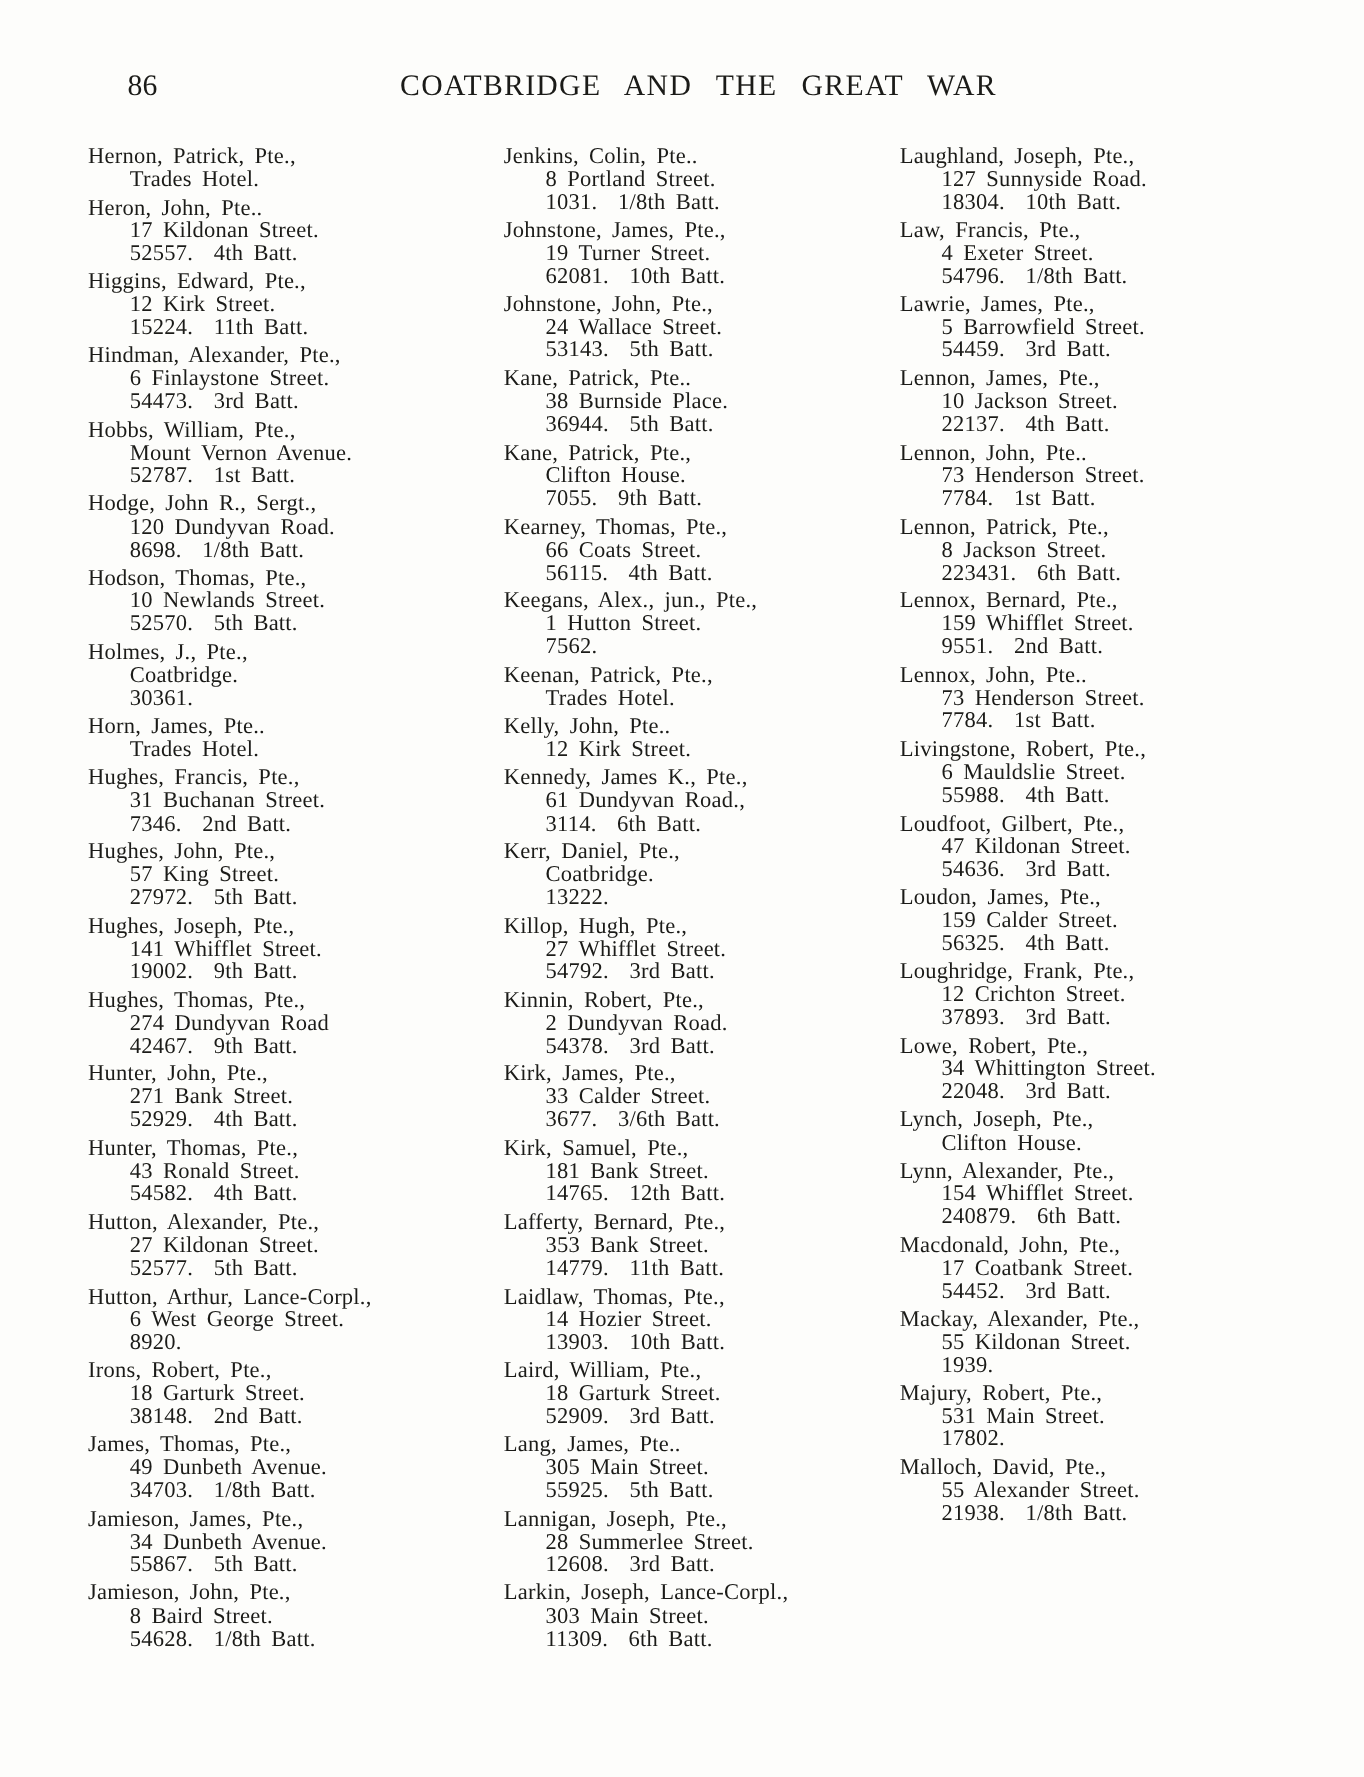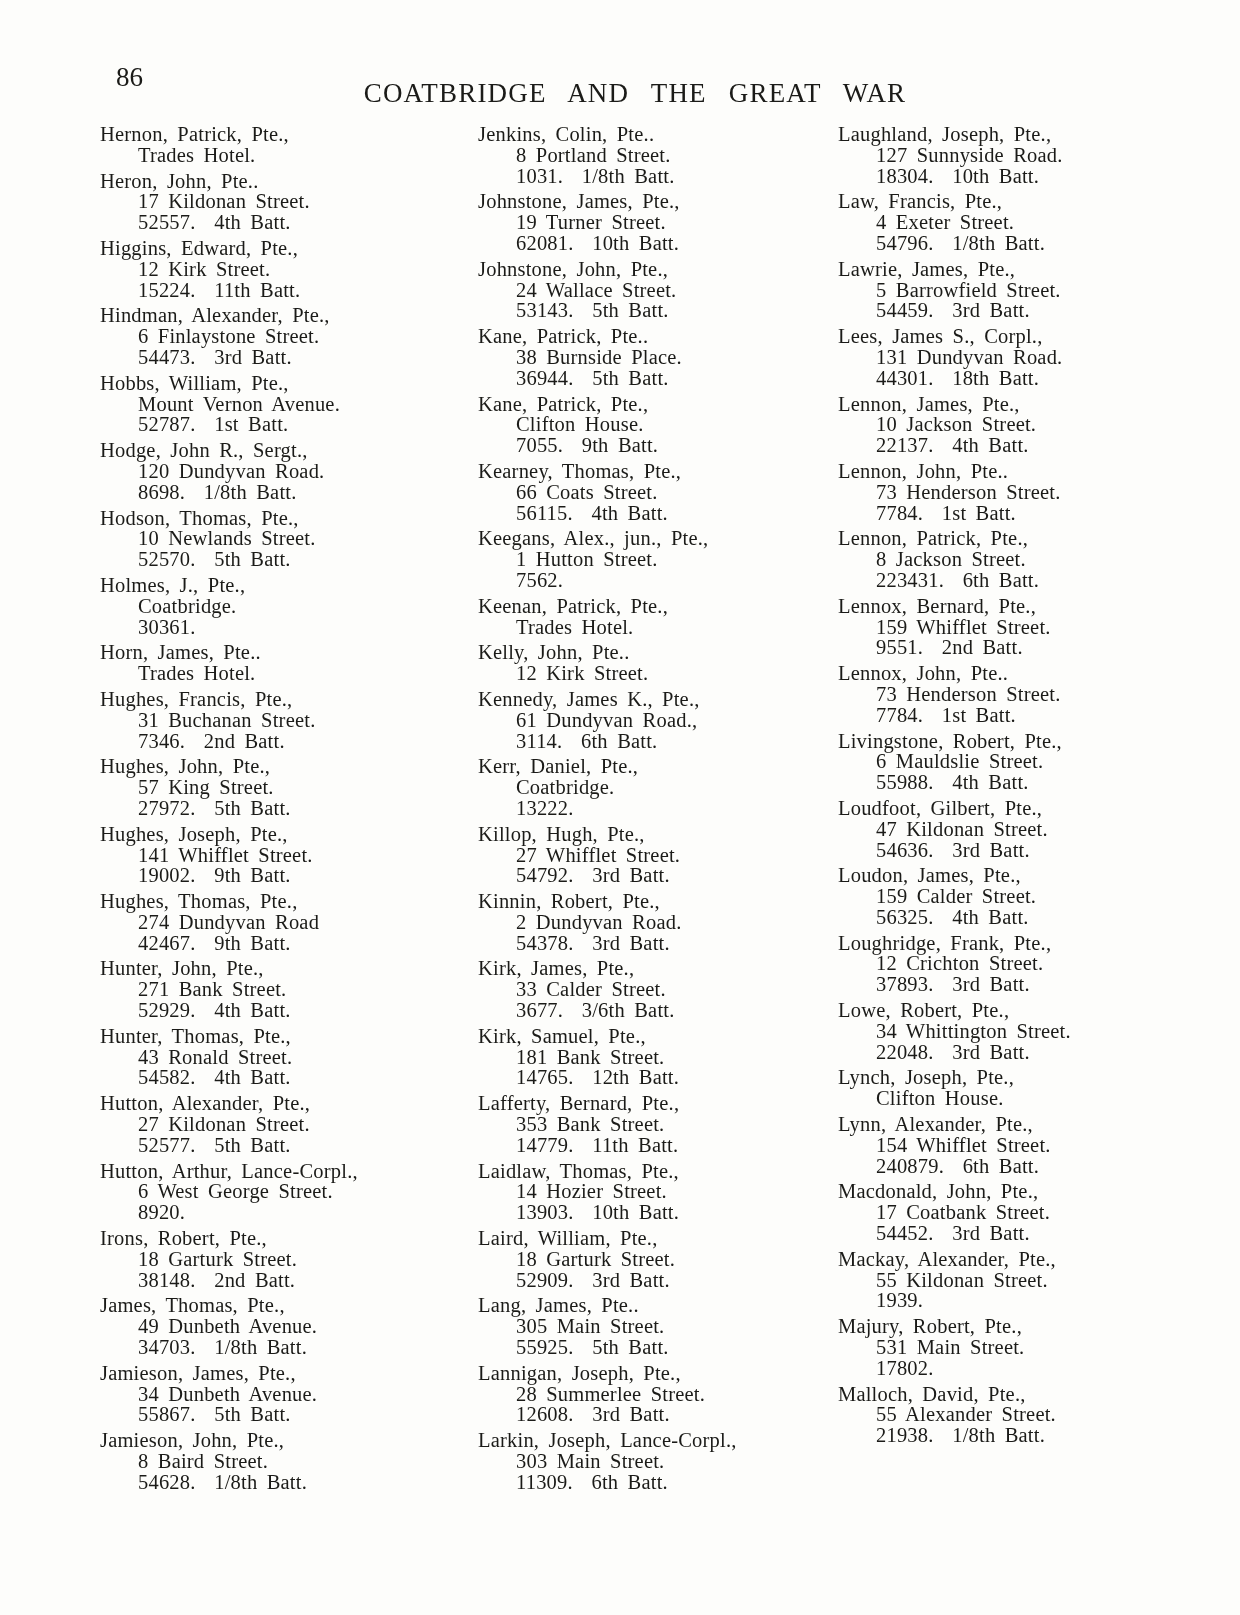--- a/index.html
+++ b/index.html
@@ -19,36 +19,36 @@
     padding-top: 62px;
   }
   .page-number {
     position: absolute;
     left: 116px;
     top: 62px;
     font-size: 27px;
     line-height: 30px;
   }
   .page-title {
-    margin: 16px;
+    margin: 0;
     text-align: center;
     font-size: 27px;
     line-height: 30px;
     font-weight: normal;
     letter-spacing: 1.2px;
     word-spacing: 14px;
     padding-left: 30px;
   }
   .columns {
     display: grid;
     grid-template-columns: 378px 360px auto;
     align-items: start;
-    padding-left: 100px;
+    padding-left: 80px;
     padding-right: 72px;
-    margin-top: 16px;
+    margin-top: 40px;
   }
   .entry {
     margin-bottom: 5px;
   }
   .line {
     font-size: 20.5px;
     line-height: 20.8px;
     white-space: pre-wrap;
     letter-spacing: 0.2px;
     word-spacing: 4px;
@@ -286,25 +286,20 @@
         <div class="line l-name">Law, Francis, Pte.,</div>
         <div class="line l-detail">4 Exeter Street.</div>
         <div class="line l-detail">54796.  1/8th Batt.</div>
       </div>
       <div class="entry">
         <div class="line l-name">Lawrie, James, Pte.,</div>
         <div class="line l-detail">5 Barrowfield Street.</div>
         <div class="line l-detail">54459.  3rd Batt.</div>
       </div>
       <div class="entry">
-        <div class="line l-name">Lees, James S., Corpl.,</div>
-        <div class="line l-detail">131 Dundyvan Road.</div>
-        <div class="line l-detail">44301.  18th Batt.</div>
-      </div>
-      <div class="entry">
         <div class="line l-name">Lennon, James, Pte.,</div>
         <div class="line l-detail">10 Jackson Street.</div>
         <div class="line l-detail">22137.  4th Batt.</div>
       </div>
       <div class="entry">
         <div class="line l-name">Lennon, John, Pte..</div>
         <div class="line l-detail">73 Henderson Street.</div>
         <div class="line l-detail">7784.  1st Batt.</div>
       </div>
       <div class="entry">

